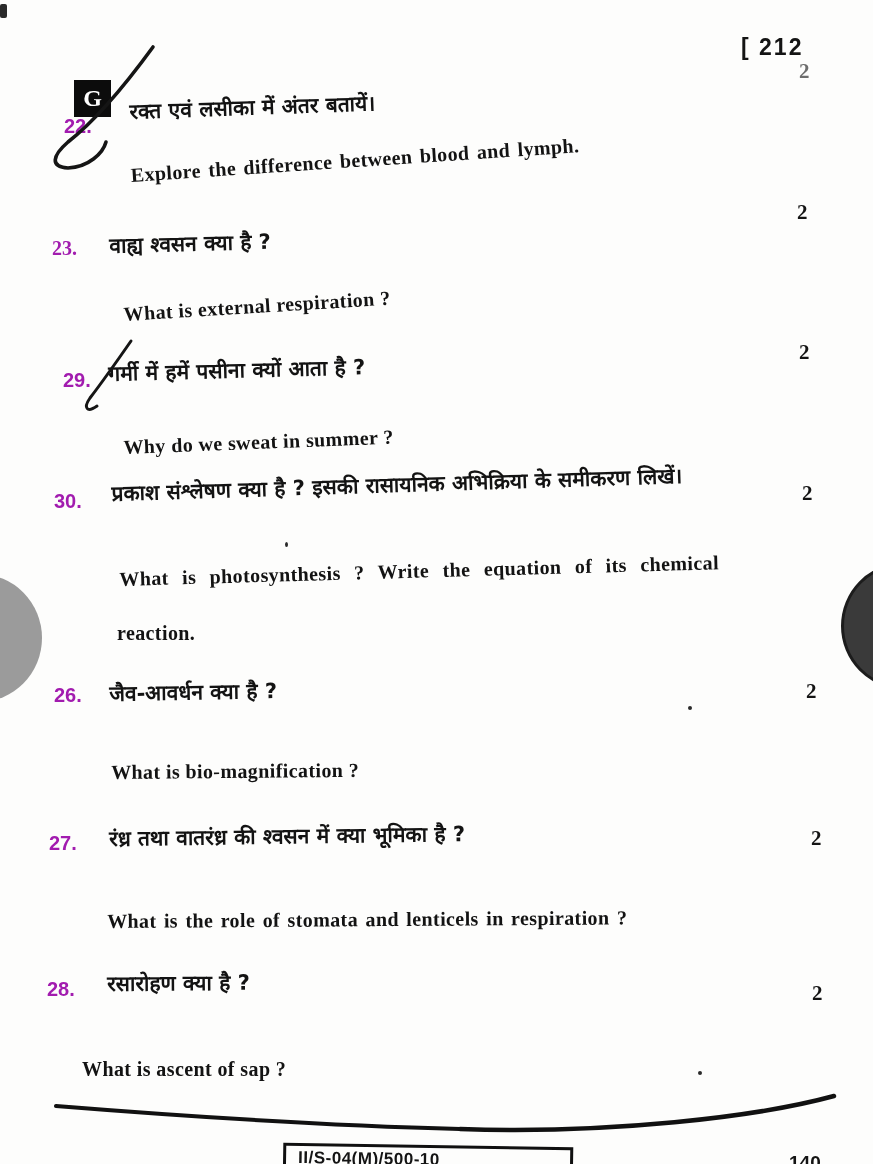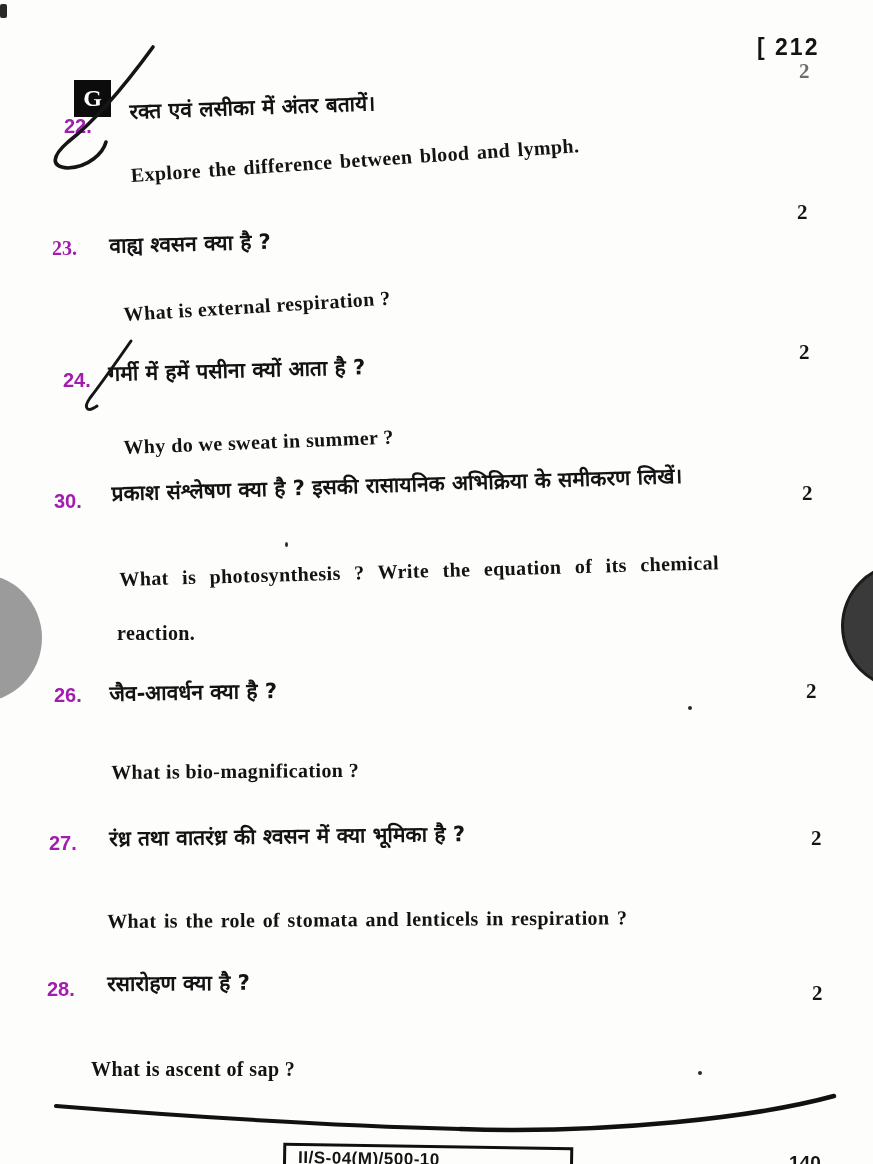--- a/index.html
+++ b/index.html
@@ -36,21 +36,20 @@
     font-family:"Liberation Serif", serif;
     font-weight:700;
     font-size:21px;
     color:#141414;
   }
   .corner-ref{
     font-family:"Liberation Sans", sans-serif;
     font-weight:700;
     font-size:23px;
     letter-spacing:2px;
-    margin-left:16px;
   }
   .gbox{
     left:74px;top:80px;width:37px;height:37px;
     background:#0c0c0c;color:#ffffff;
     display:flex;align-items:center;justify-content:center;
     font-family:"Liberation Serif", serif;
     font-weight:700;font-size:24px;
   }
   .faint{color:#4a4a4a;opacity:.8;}
   .punch-left{
@@ -95,21 +94,21 @@
   <div class="abs qnum" style="left:64px;top:115px;">22.</div>
   <div class="abs hindi" style="left:129px;top:97px;transform:rotate(-2deg);transform-origin:left top;">रक्त एवं लसीका में अंतर बतायें।</div>
   <div class="abs eng" style="left:130px;top:164px;transform:rotate(-3.8deg);transform-origin:left top;word-spacing:2px;">Explore the difference between blood and lymph.</div>
 
   <div class="abs marks" style="left:797px;top:200px;">2</div>
   <div class="abs qnum" style="left:52px;top:237px;font-family:Liberation Serif, serif;">23.</div>
   <div class="abs hindi" style="left:109px;top:231px;transform:rotate(-1.5deg);transform-origin:left top;">वाह्य श्वसन क्या है ?</div>
   <div class="abs eng" style="left:123px;top:303px;transform:rotate(-3.5deg);transform-origin:left top;">What is external respiration ?</div>
 
   <div class="abs marks" style="left:799px;top:340px;">2</div>
-  <div class="abs qnum" style="left:63px;top:369px;">24.</div>
+  <div class="abs qnum" style="left:63px;top:369px;">29.</div>
   <div class="abs hindi" style="left:108px;top:359px;transform:rotate(-1.5deg);transform-origin:left top;">गर्मी में हमें पसीना क्यों आता है ?</div>
   <div class="abs eng" style="left:123px;top:436px;transform:rotate(-2.2deg);transform-origin:left top;">Why do we sweat in summer ?</div>
 
   <div class="abs marks" style="left:802px;top:481px;">2</div>
   <div class="abs qnum" style="left:54px;top:490px;">30.</div>
   <div class="abs hindi" style="left:111px;top:479px;transform:rotate(-1.8deg);transform-origin:left top;">प्रकाश संश्लेषण क्या है ?  इसकी रासायनिक अभिक्रिया के समीकरण लिखें।</div>
   <div class="abs eng" style="left:119px;top:568px;transform:rotate(-1.6deg);transform-origin:left top;word-spacing:8px;">What is photosynthesis ? Write the equation of its chemical</div>
   <div class="abs eng" style="left:117px;top:622px;">reaction.</div>
 
   <div class="abs marks" style="left:806px;top:679px;">2</div>
@@ -118,21 +117,21 @@
   <div class="abs eng" style="left:111px;top:761px;transform:rotate(-0.5deg);transform-origin:left top;">What is bio-magnification ?</div>
 
   <div class="abs marks" style="left:811px;top:826px;">2</div>
   <div class="abs qnum" style="left:49px;top:832px;">27.</div>
   <div class="abs hindi" style="left:109px;top:824px;transform:rotate(-0.8deg);transform-origin:left top;">रंध्र तथा वातरंध्र की श्वसन में क्या भूमिका है ?</div>
   <div class="abs eng" style="left:107px;top:910px;transform:rotate(-0.4deg);transform-origin:left top;word-spacing:2px;">What is the role of stomata and lenticels in respiration ?</div>
 
   <div class="abs marks" style="left:812px;top:981px;">2</div>
   <div class="abs qnum" style="left:47px;top:978px;">28.</div>
   <div class="abs hindi" style="left:107px;top:969px;transform:rotate(-0.5deg);transform-origin:left top;">रसारोहण क्या है ?</div>
-  <div class="abs eng" style="left:91px;top:1058px;">What is ascent of sap ?</div>
+  <div class="abs eng" style="left:82px;top:1058px;">What is ascent of sap ?</div>
 
   <div class="abs punch-left"></div>
   <div class="abs punch-right"></div>
 
   <div class="abs speck" style="left:285px;top:542px;width:3px;height:5px;"></div>
   <div class="abs speck" style="left:688px;top:706px;width:4px;height:4px;"></div>
   <div class="abs speck" style="left:698px;top:1071px;width:4px;height:4px;"></div>
   <div class="abs speck" style="left:0px;top:4px;width:7px;height:14px;border-radius:2px;"></div>
 
   <svg class="overlay" width="873" height="1164" viewBox="0 0 873 1164">

